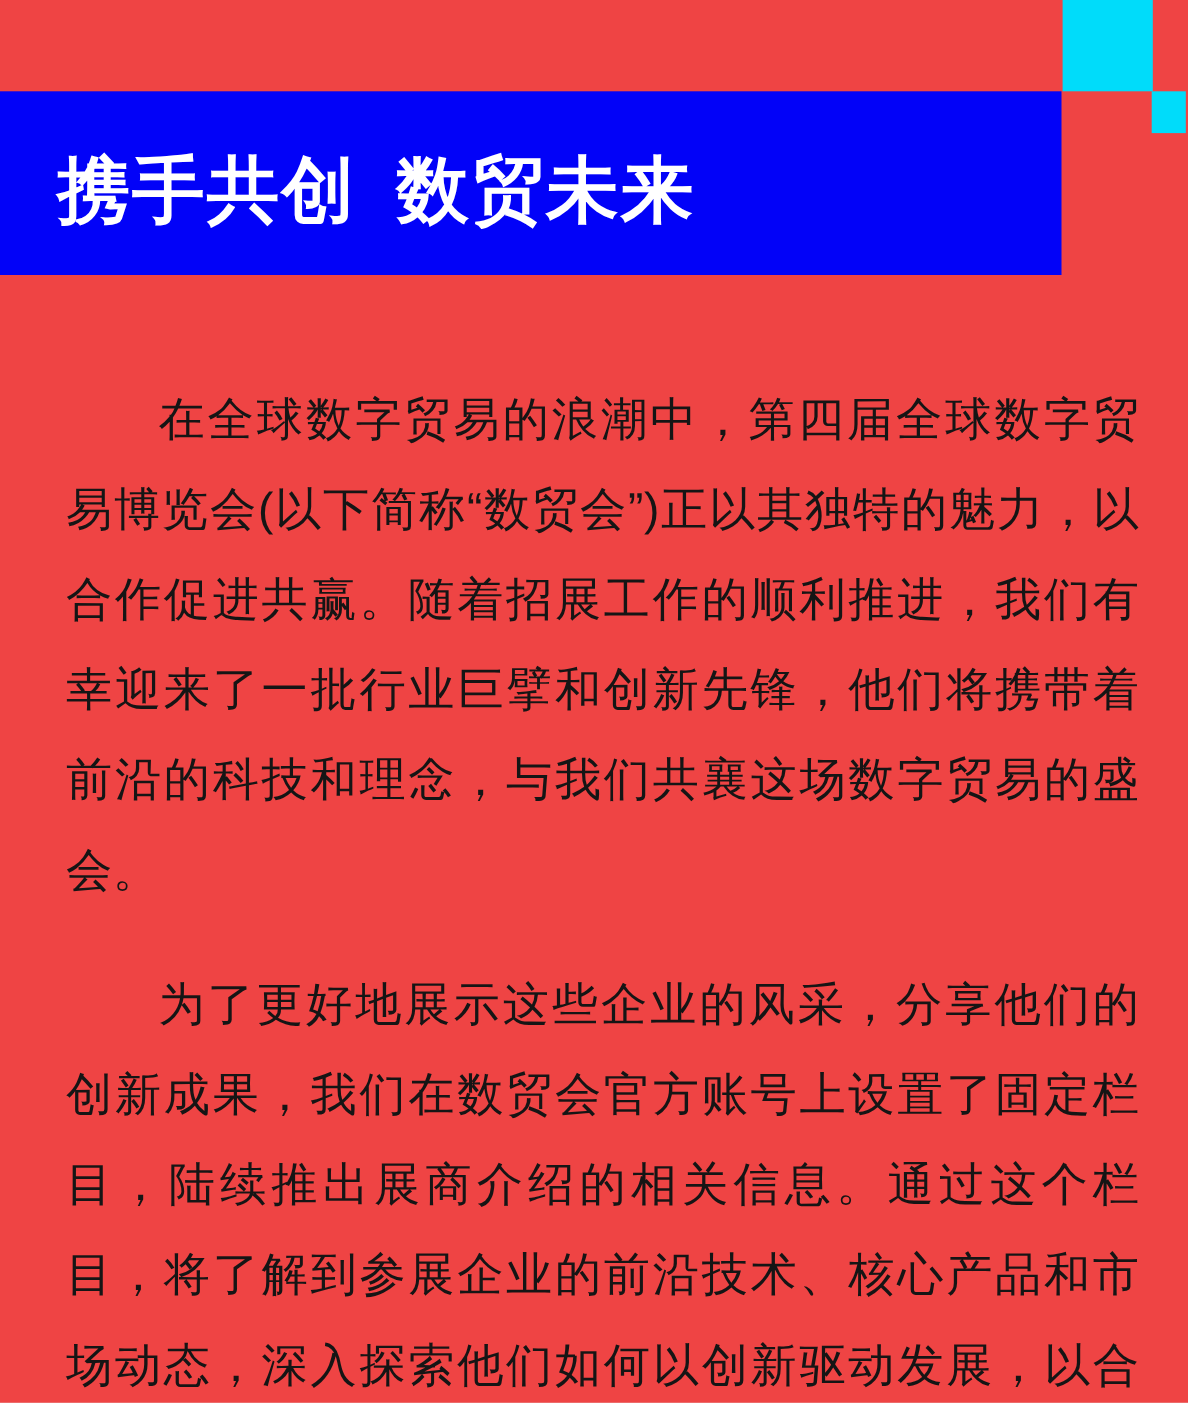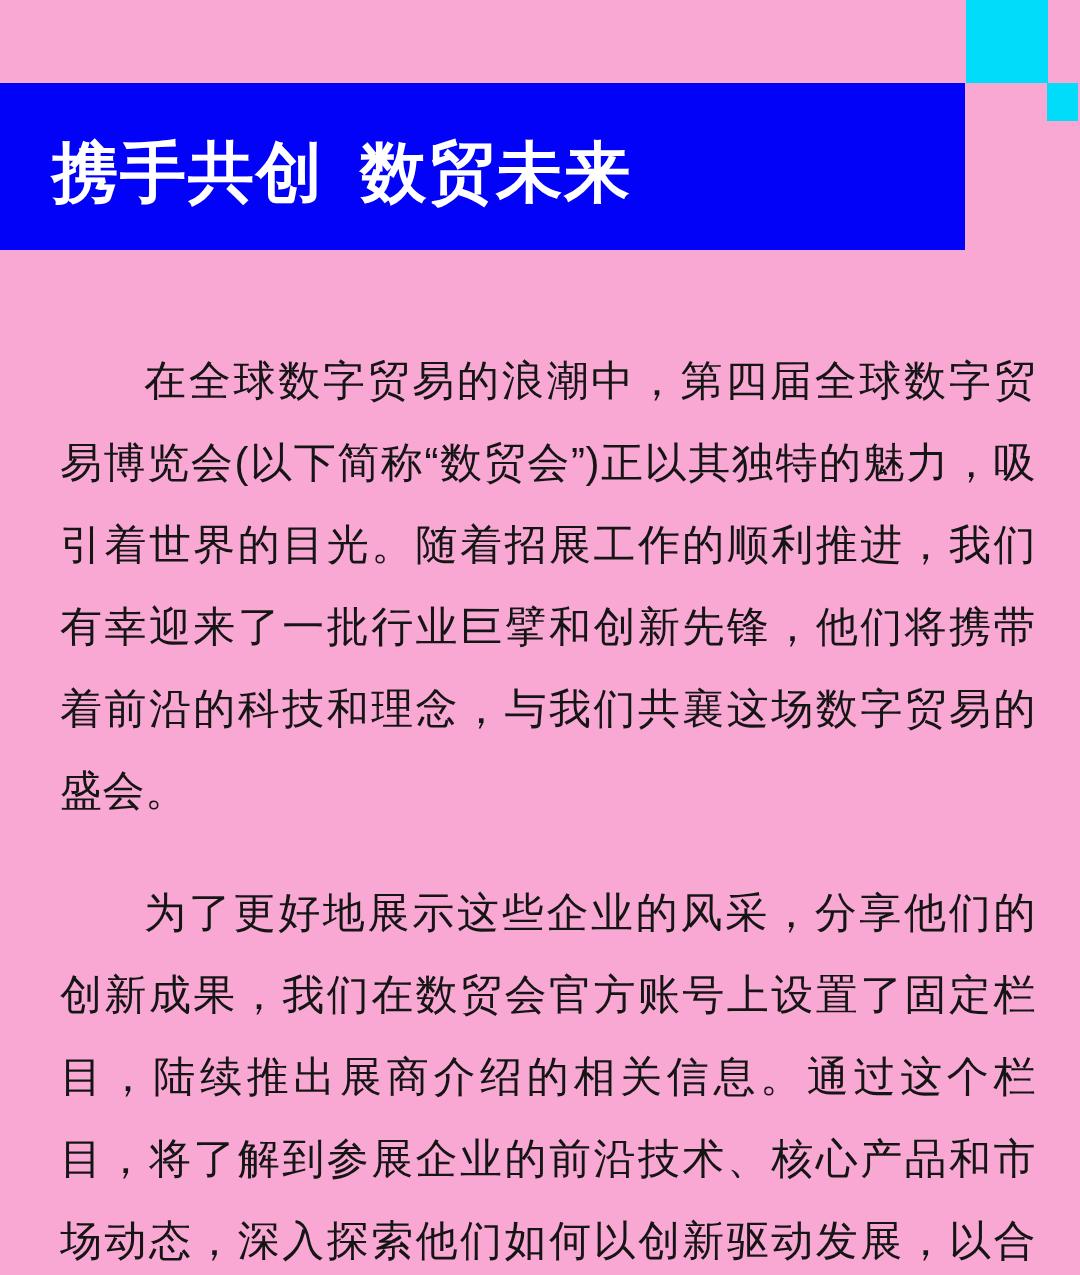--- a/index.html
+++ b/index.html
@@ -9,21 +9,21 @@
   body {
     width: 1080px;
     height: 1275px;
     background: #E4E4E4;
     font-family: "Liberation Sans", sans-serif;
   }
   .canvas {
     position: relative;
     width: 1080px;
     height: 1275px;
-    background: #f9a8d4;
+    background: #ef4444;
     overflow: hidden;
   }
   
   .sq-big {
     position: absolute;
     left: 966px;
     top: 0;
     width: 82px;
     height: 83px;
     background: #00DCFA;
@@ -83,16 +83,16 @@
 
 <div class="canvas">
   <div class="sq-big"></div>
   <div class="sq-small"></div>
 
   <header class="banner">
     <h1>携手共创 数贸未来</h1>
   </header>
 
   <main class="article">
-    <p>在全球数字贸易的浪潮中，第四届全球数字贸易博览会(以下简称“数贸会”)正以其独特的魅力，吸引着世界的目光。随着招展工作的顺利推进，我们有幸迎来了一批行业巨擘和创新先锋，他们将携带着前沿的科技和理念，与我们共襄这场数字贸易的盛会。</p>
+    <p>在全球数字贸易的浪潮中，第四届全球数字贸易博览会(以下简称“数贸会”)正以其独特的魅力，以合作促进共赢。随着招展工作的顺利推进，我们有幸迎来了一批行业巨擘和创新先锋，他们将携带着前沿的科技和理念，与我们共襄这场数字贸易的盛会。</p>
     <p>为了更好地展示这些企业的风采，分享他们的创新成果，我们在数贸会官方账号上设置了固定栏目，陆续推出展商介绍的相关信息。通过这个栏目，将了解到参展企业的前沿技术、核心产品和市场动态，深入探索他们如何以创新驱动发展，以合作促进共赢。</p>
   </main>
 </div>
 
 </body></html>

